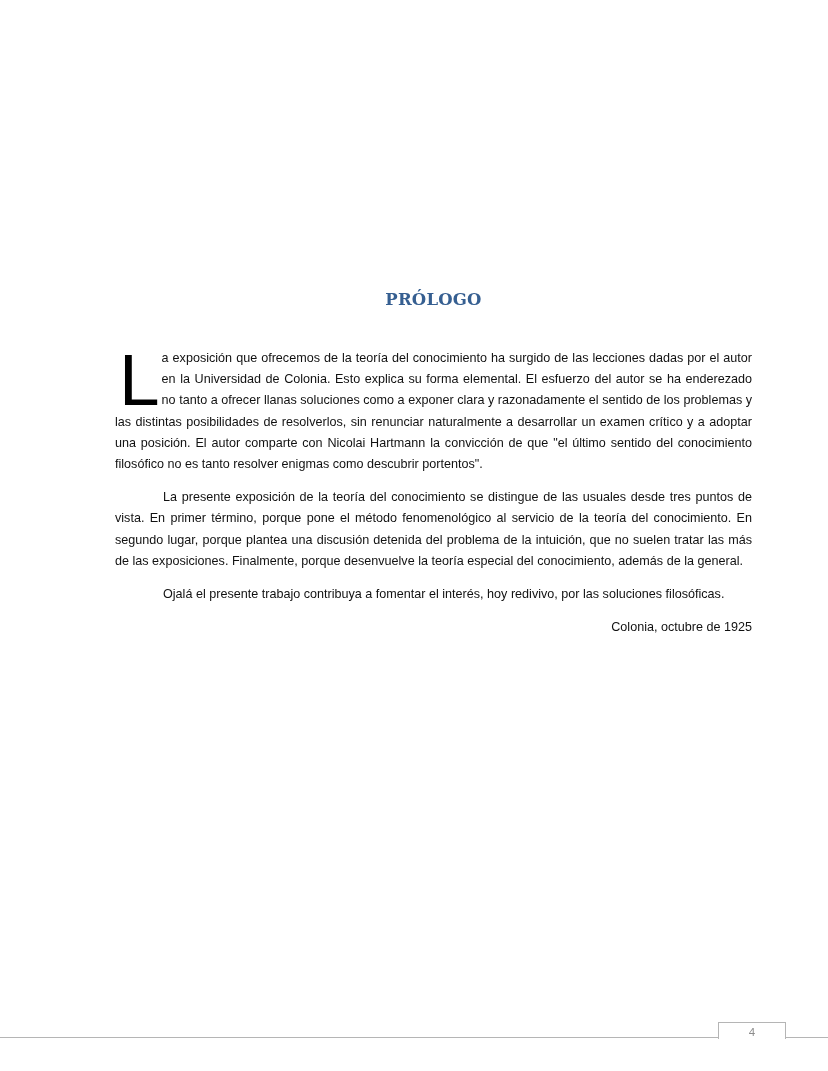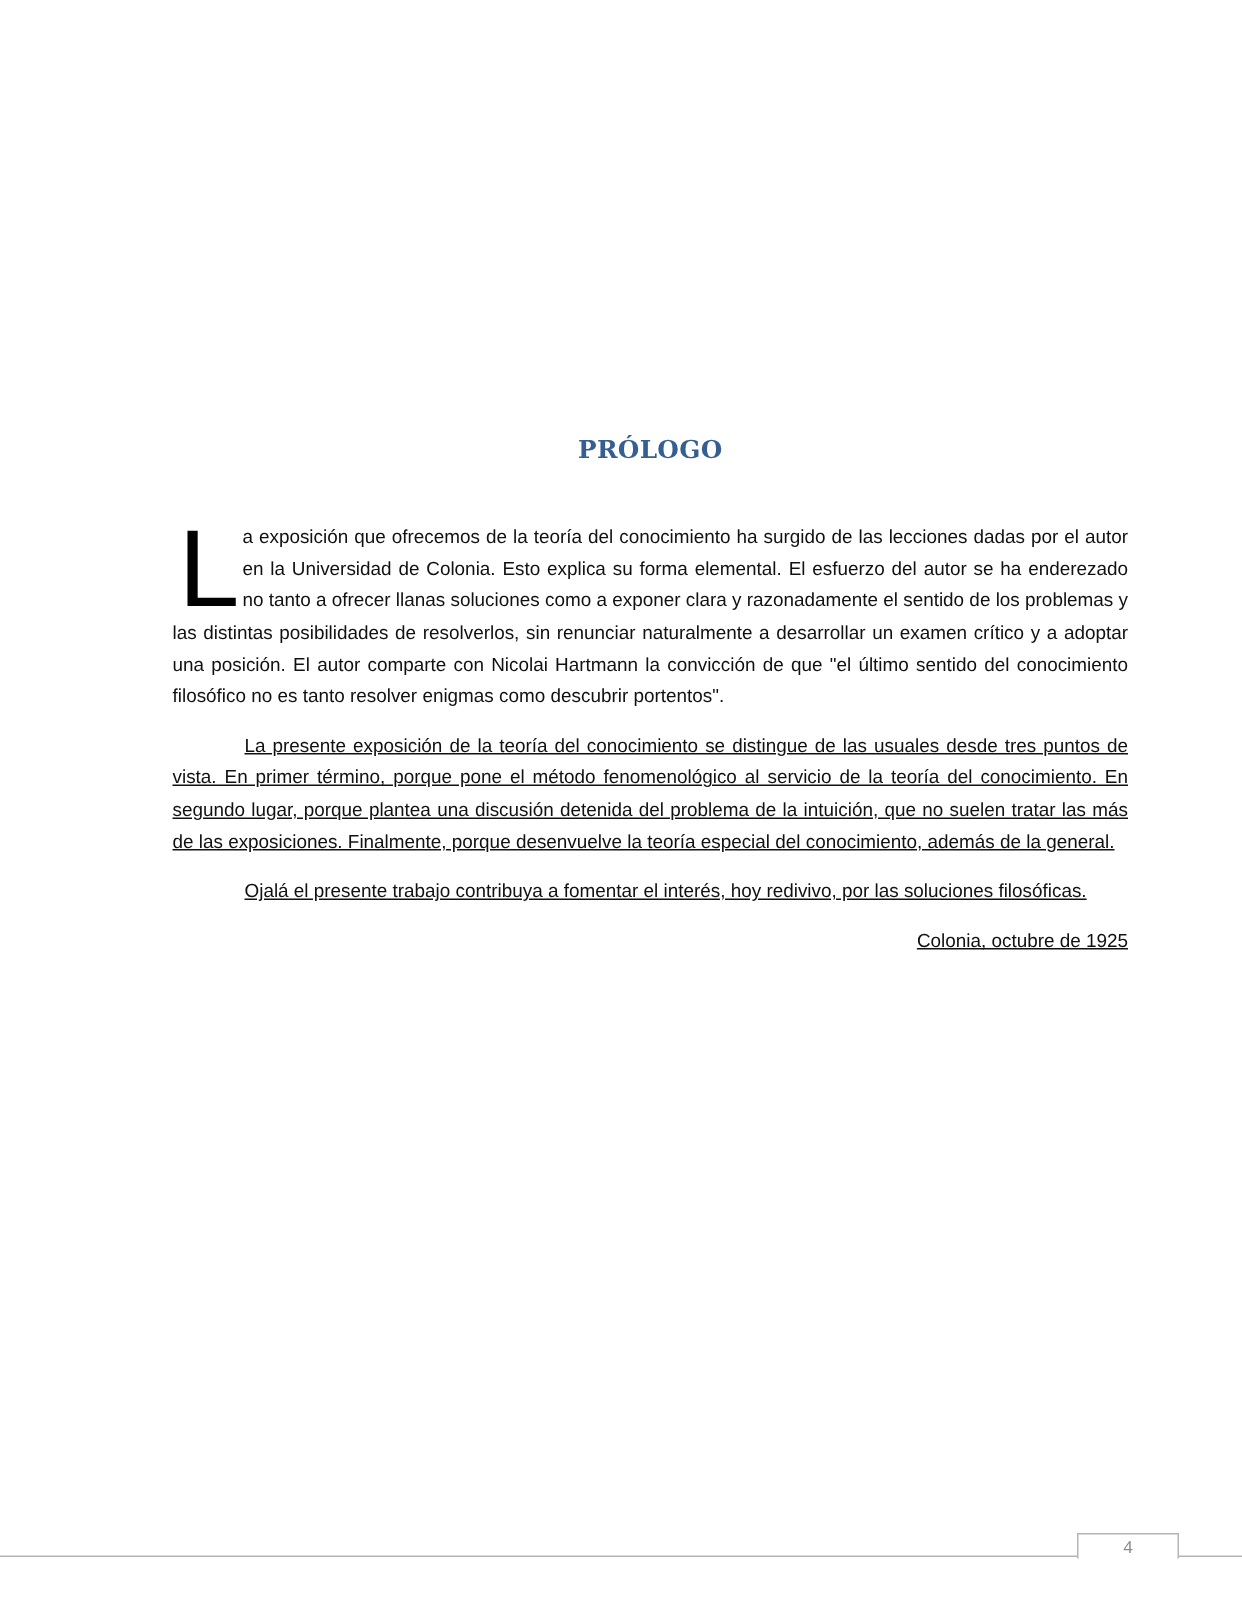--- a/index.html
+++ b/index.html
@@ -42,36 +42,34 @@
       font-size: 12.6px;
       line-height: 21.2px;
       text-align: justify;
       color: #111;
     }
     .para {
       margin: 0 0 12px 0;
     }
     .para.indent {
       text-indent: 48px;
-      text-decoration: underline;
     }
     .dropcap {
       float: left;
       font-family: "Liberation Sans", sans-serif;
       font-size: 73px;
       line-height: 58px;
       height: 60px;
       margin: 3px 2px 0 4px;
       padding: 0;
       color: #000;
       font-weight: normal;
     }
     .signature {
       text-align: right;
-      text-decoration: underline;
     }
     .footer-line {
       position: absolute;
       left: 0;
       top: 1037px;
       width: 828px;
       height: 1px;
       background: #b5b5b5;
     }
     .page-tab {

